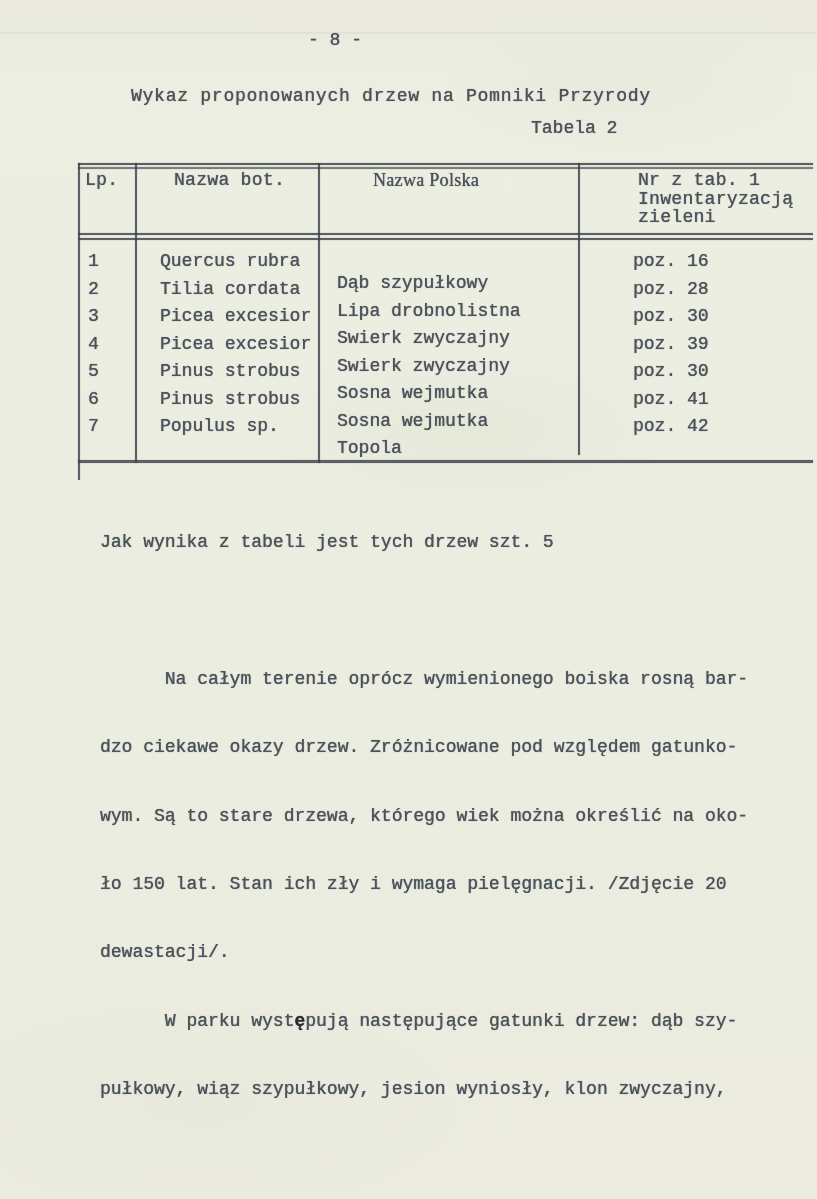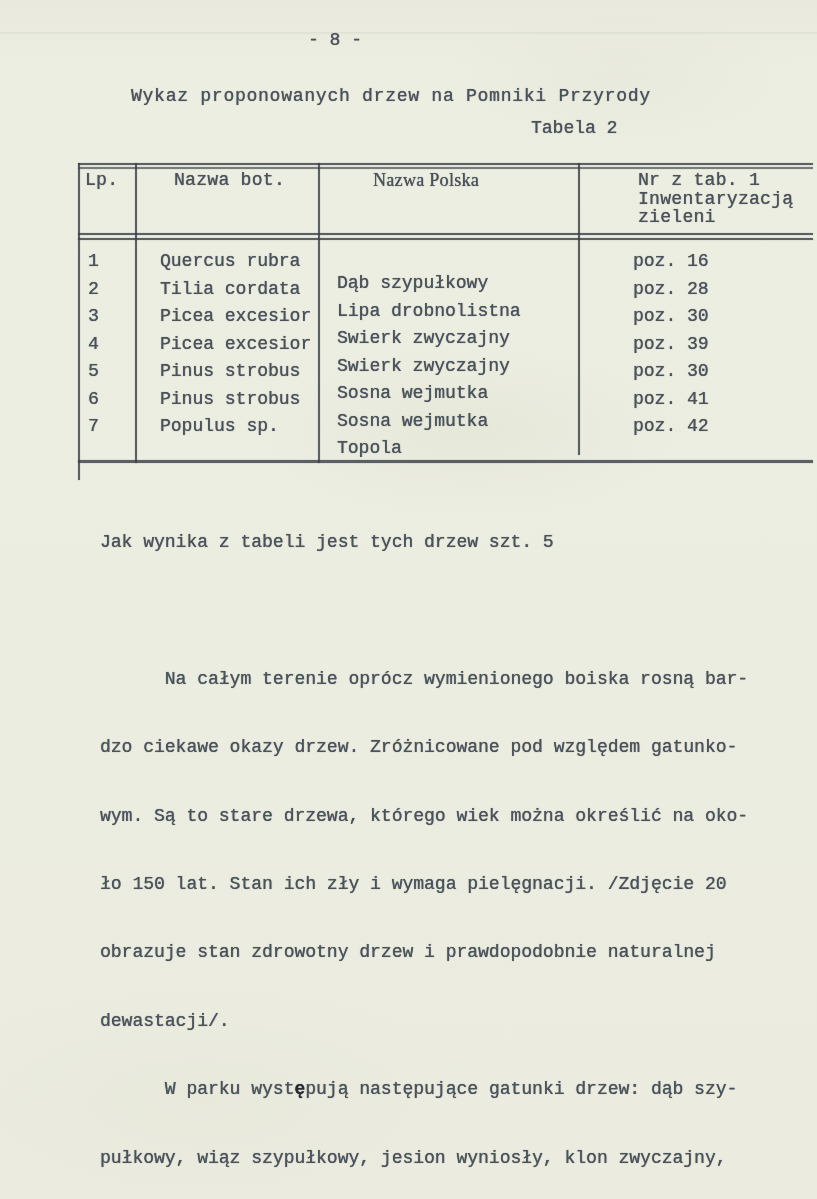--- a/index.html
+++ b/index.html
@@ -126,21 +126,20 @@
     </div>
   </div>
 
   <div class="bodytext ink">
     <div class="ln">Jak wynika z tabeli jest tych drzew szt. 5</div>
     <div class="ln"></div>
     <div class="ln">      Na całym terenie oprócz wymienionego boiska rosną bar-</div>
     <div class="ln">dzo ciekawe okazy drzew. Zróżnicowane pod względem gatunko-</div>
     <div class="ln">wym. Są to stare drzewa, którego wiek można określić na oko-</div>
     <div class="ln">ło 150 lat. Stan ich zły i wymaga pielęgnacji. /Zdjęcie 20</div>
-    <div class="ln">obrazuje stan zdrowotny drzew i prawdopodobnie naturalnej</div>
     <div class="ln">dewastacji/.</div>
     <div class="ln"><span>      W parku wyst</span><span class="overstruck">ę</span><span>pują następujące gatunki drzew: dąb szy-</span></div>
     <div class="ln">pułkowy, wiąz szypułkowy, jesion wyniosły, klon zwyczajny,</div>
     
     
     
     
     
     
     

